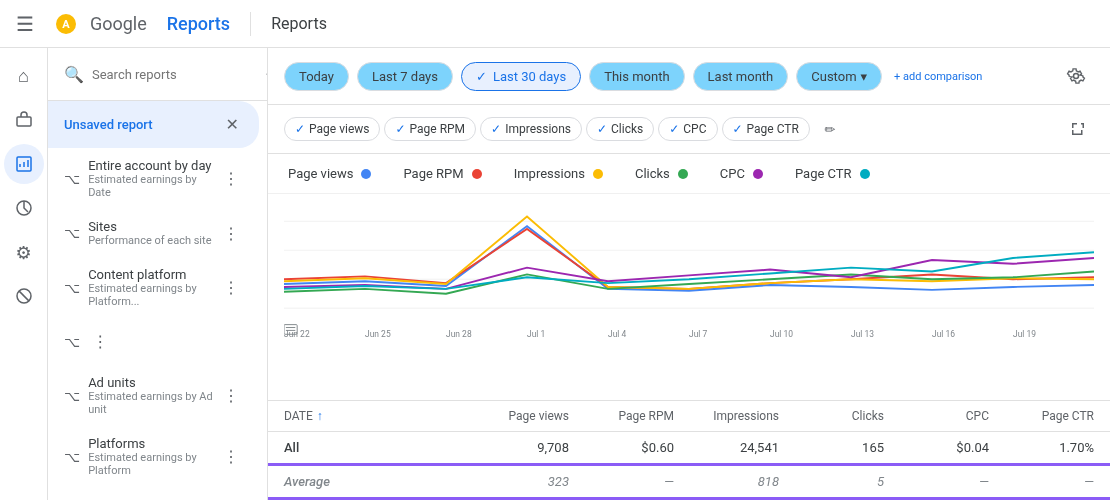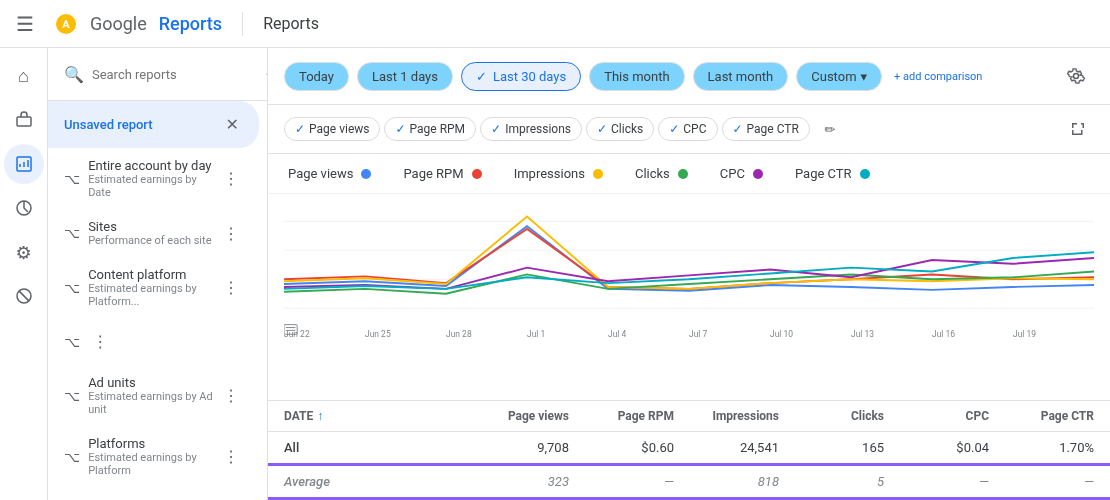--- a/index.html
+++ b/index.html
@@ -9,21 +9,21 @@
     .header {
       height: 48px;
       background: #fff;
       display: flex;
       align-items: center;
       padding: 0 16px;
       border-bottom: 1px solid #e0e0e0;
       gap: 12px;
     }
     .header-logo { display: flex; align-items: center; gap: 8px; }
-    .header-brand { display: flex; align-items: flex-start; gap: 12px; font-size: 18px; color: #5f6368; }
+    .header-brand { display: flex; align-items: flex-start; gap: 20px; font-size: 18px; color: #5f6368; }
     .brand-google { color: #5f6368; font-size: 18px; }
     .brand-adsense { color: #1a73e8; font-size: 18px; font-weight: 500; }
     .header-divider { width: 1px; height: 24px; background: #e0e0e0; margin: 0 8px; }
     .header-title { font-size: 16px; color: #3c4043; font-weight: 400; }
     
     
     .app-layout { display: flex; height: calc(100vh - 48px); overflow: hidden; }
     
     
     .nav-icons {
@@ -219,21 +219,21 @@
     .table-header {
       display: grid;
       grid-template-columns: 180px 1fr 1fr 1fr 1fr 1fr 1fr;
       padding: 8px 16px;
       border-bottom: 1px solid #e0e0e0;
       background: #fff;
     }
     .th {
       font-size: 12px;
       color: #5f6368;
-      font-weight: 700;
+      font-weight: 400;
       text-align: right;
     }
     .th:first-child { text-align: left; display: flex; align-items: center; gap: 4px; }
     .table-row {
       display: grid;
       grid-template-columns: 180px 1fr 1fr 1fr 1fr 1fr 1fr;
       padding: 8px 16px;
       border-bottom: 3px solid #8b5cf6;
     }
     .td { font-size: 13px; color: #3c4043; text-align: right; }
@@ -363,21 +363,21 @@
         <div class="item-subtitle">Estimated earnings by Platform</div>
       </div>
       <span class="item-more">⋮</span>
     </div>
   </div>
 
   <div class="main">
 
     <div class="date-filter-bar">
       <button class="filter-btn">Today</button>
-      <button class="filter-btn">Last 1 days</button>
+      <button class="filter-btn">Last 7 days</button>
       <button class="filter-btn active">
         <span>✓</span>
         <span>Last 30 days</span>
       </button>
       <button class="filter-btn">This month</button>
       <button class="filter-btn">Last month</button>
       <button class="filter-btn custom">
         <span>Custom</span>
         <span>▾</span>
       </button>

